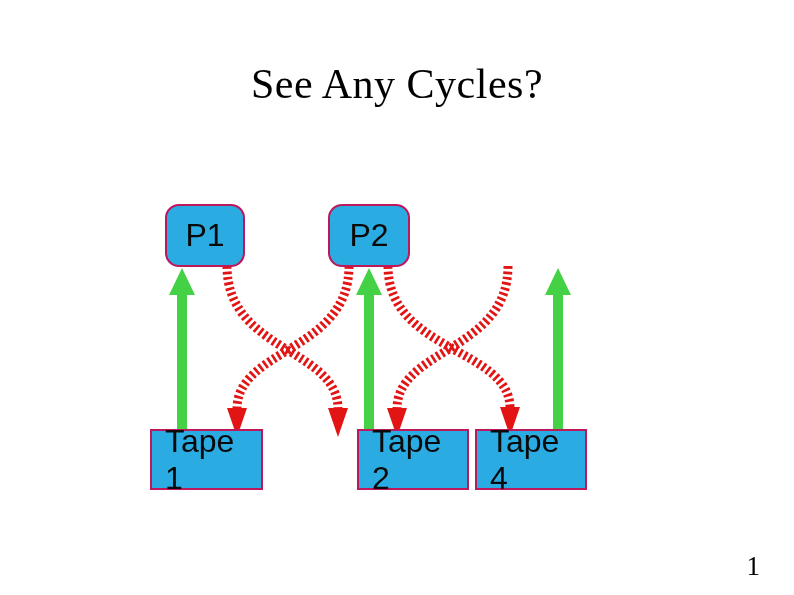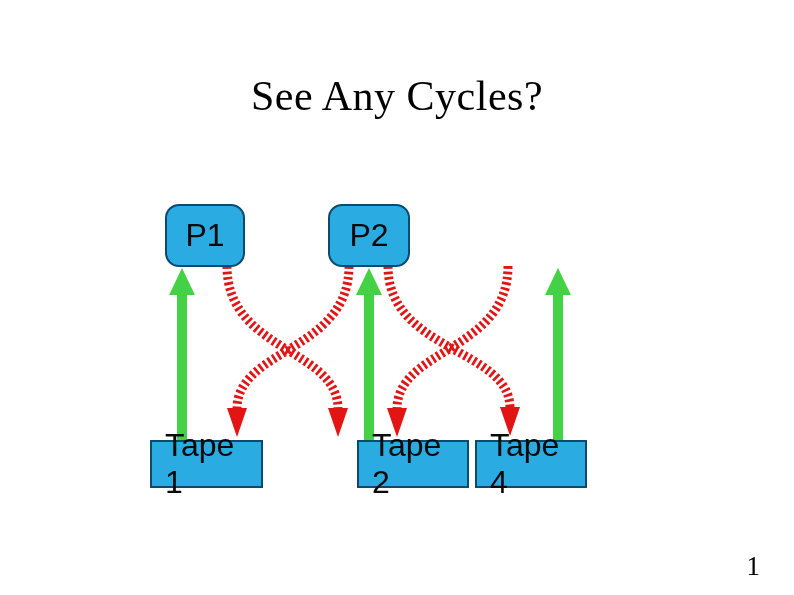--- a/index.html
+++ b/index.html
@@ -10,21 +10,21 @@
   .slide {
     position: relative;
     width: 794px;
     height: 595px;
     background: #ffffff;
     overflow: hidden;
     font-family: "Liberation Sans", "DejaVu Sans", sans-serif;
   }
   .slide-title {
     position: absolute;
-    top: 72px;
+    top: 60px;
     left: 0;
     width: 100%;
     text-align: center;
     font-family: "Liberation Serif", "DejaVu Serif", serif;
     font-size: 42px;
     font-weight: 400;
     color: #000000;
     margin: 0;
     letter-spacing: 0.5px;
   }
@@ -34,36 +34,36 @@
     left: 0;
     width: 794px;
     height: 595px;
   }
   .node {
     position: absolute;
     display: flex;
     align-items: center;
     justify-content: center;
     background: #2aace3;
-    border: 2px solid #0c4a6e;
+    border: 2px solid #be185d;
     box-sizing: border-box;
     color: #0a0a0a;
     font-size: 32px;
   }
   .process-node {
     border-radius: 14px;
     width: 80px;
     height: 63px;
     top: 204px;
   }
   .resource-node {
     border-radius: 0;
     width: 113px;
-    height: 48px;
-    top: 440px;
+    height: 61px;
+    top: 429px;
     padding-left: 13px;
   }
   #p1 { left: 165px; }
   #p2 { left: 328px; width: 82px; }
   #p3 { left: 490px; width: 85px; }
   #tape1 { left: 150px; }
   #tape2 { left: 313px; width: 112px; margin-left: 44px; }
   #tape3 { left: 475px; width: 112px; }
   .page-number {
     position: absolute;

